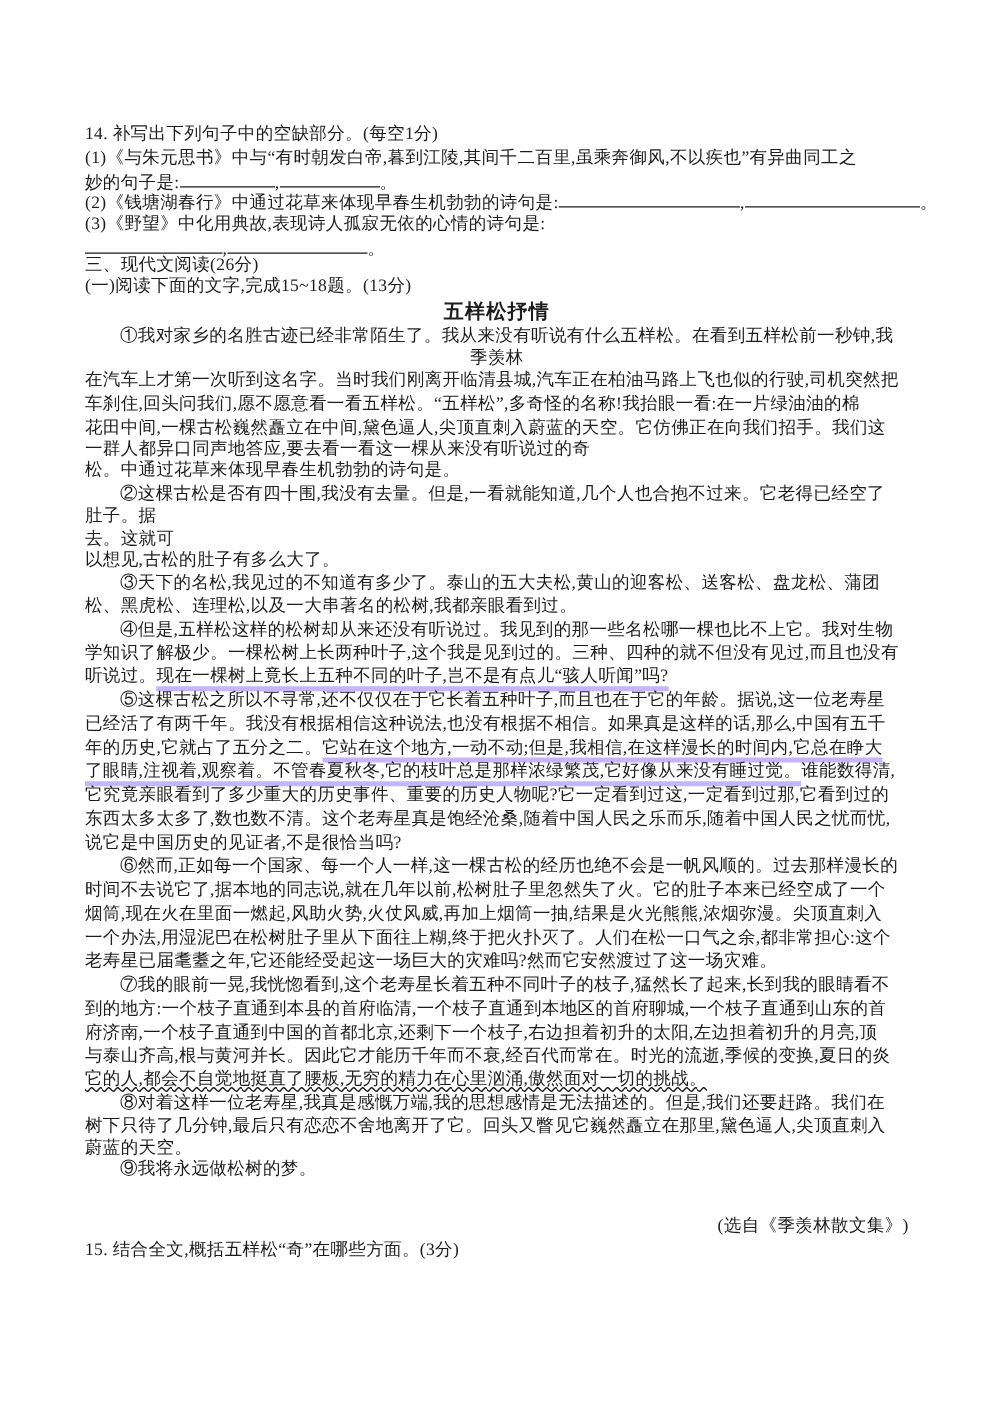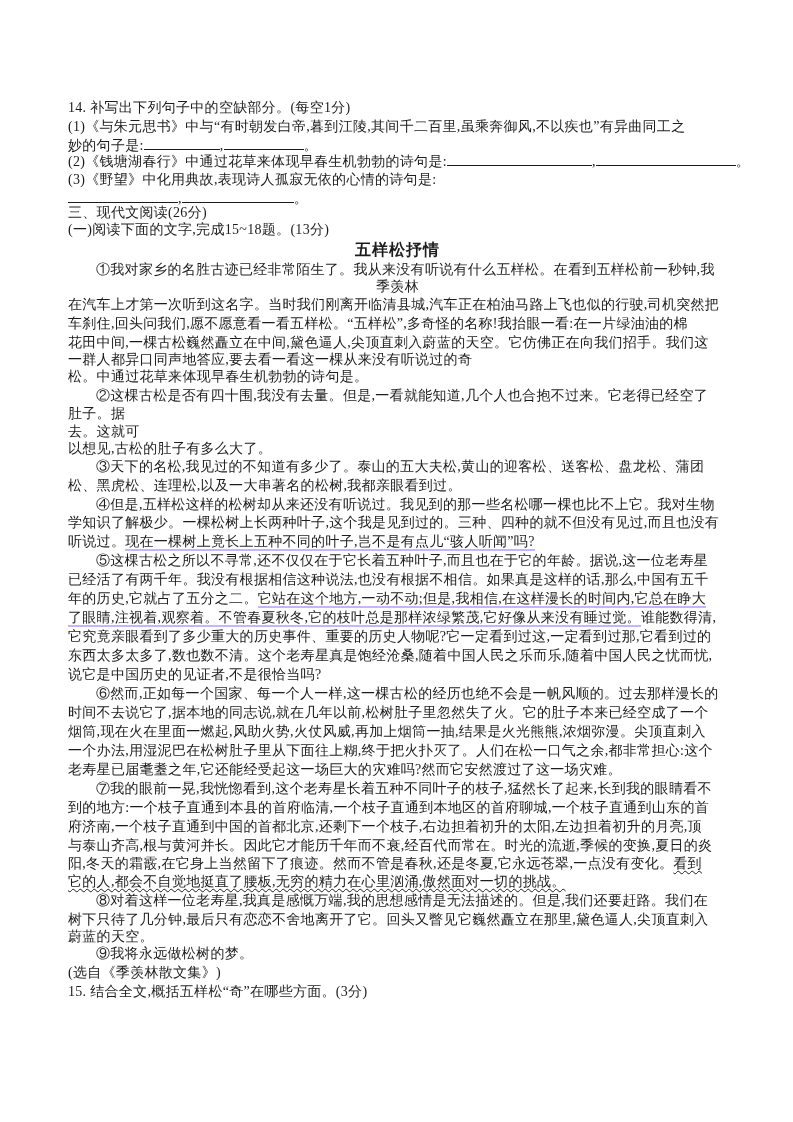--- a/index.html
+++ b/index.html
@@ -21,24 +21,24 @@
     height: 19px; line-height: 19px;
     white-space: nowrap;
     overflow: visible;
     letter-spacing: 0.3px;
   }
   .h16 { height: 16px; line-height: 16px; }
   .h18 { height: 18px; line-height: 18px; }
   .h21 { height: 21px; line-height: 21px; }
   .indent { text-indent: 28px; }
   .center { text-align: center; }
-  .right { text-align: left; }
+  .right { text-align: right; margin-top: 27px; }
   .title-line { font-size: 16px; font-weight: bold; letter-spacing: 1px; }
   .author-line { font-size: 14px; }
-  .u { border-bottom: 2px solid #c4b5fd; padding-bottom: 0px; }
+  .u { border-bottom: 4px solid #c4b5fd; padding-bottom: 0px; }
   .wavy {
     text-decoration-line: underline;
     text-decoration-style: wavy;
     text-decoration-thickness: 1px;
     text-underline-offset: 2px;
   }
   .blank {
     display: inline-block;
     border-bottom: 1px solid #1c1c1c;
     height: 13px;
@@ -112,23 +112,20 @@
   <div class="ln">时间不去说它了,据本地的同志说,就在几年以前,松树肚子里忽然失了火。它的肚子本来已经空成了一个</div>
   <div class="ln">烟筒,现在火在里面一燃起,风助火势,火仗风威,再加上烟筒一抽,结果是火光熊熊,浓烟弥漫。尖顶直刺入</div>
   <div class="ln">一个办法,用湿泥巴在松树肚子里从下面往上糊,终于把火扑灭了。人们在松一口气之余,都非常担心:这个</div>
   <div class="ln">老寿星已届耄耋之年,它还能经受起这一场巨大的灾难吗?然而它安然渡过了这一场灾难。</div>
 
   <div class="ln indent">⑦我的眼前一晃,我恍惚看到,这个老寿星长着五种不同叶子的枝子,猛然长了起来,长到我的眼睛看不</div>
   <div class="ln">到的地方:一个枝子直通到本县的首府临清,一个枝子直通到本地区的首府聊城,一个枝子直通到山东的首</div>
   <div class="ln">府济南,一个枝子直通到中国的首都北京,还剩下一个枝子,右边担着初升的太阳,左边担着初升的月亮,顶</div>
   <div class="ln">与泰山齐高,根与黄河并长。因此它才能历千年而不衰,经百代而常在。时光的流逝,季候的变换,夏日的炎</div>
   <div class="ln h18">
-    <span>阳,冬天的霜霰,在它身上当然留下了痕迹。然而不管是春秋,还是冬夏,它永远苍翠,一点没有变化。</span><span class="wavy">看到</span>
-  </div>
-  <div class="ln h18">
     <span class="wavy">它的人,都会不自觉地挺直了腰板,无穷的精力在心里汹涌,傲然面对一切的挑战。</span>
   </div>
 
   <div class="ln indent">⑧对着这样一位老寿星,我真是感慨万端,我的思想感情是无法描述的。但是,我们还要赶路。我们在</div>
   <div class="ln">树下只待了几分钟,最后只有恋恋不舍地离开了它。回头又瞥见它巍然矗立在那里,黛色逼人,尖顶直刺入</div>
   <div class="ln h16">蔚蓝的天空。</div>
 
   <div class="ln h18 indent">⑨我将永远做松树的梦。</div>
 
   <div class="ln right">(选自《季羡林散文集》)</div>

